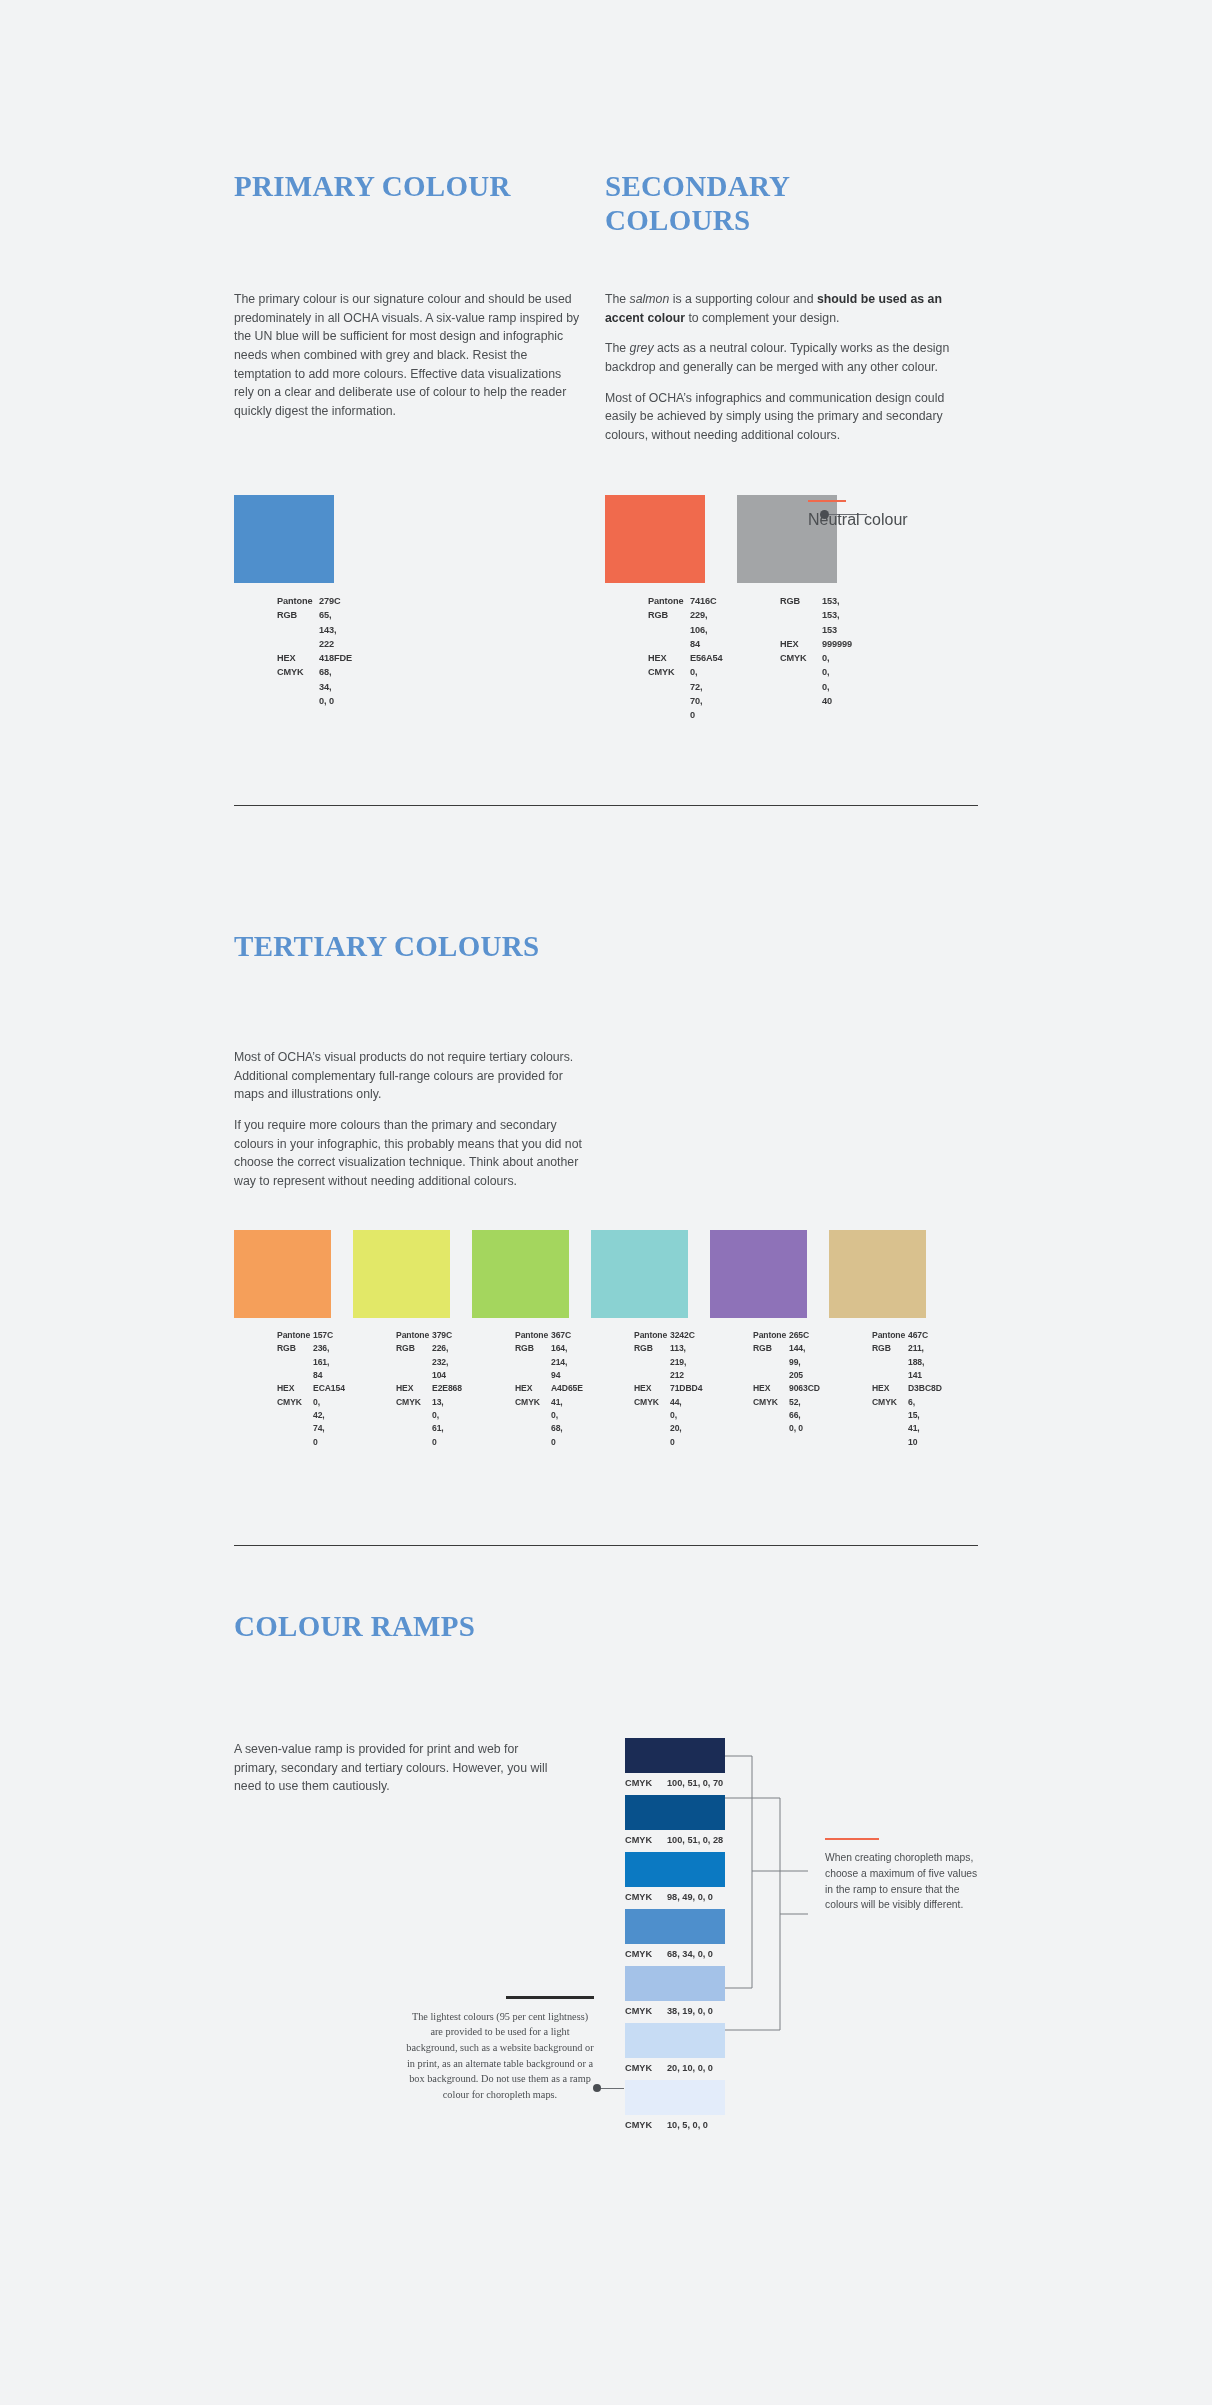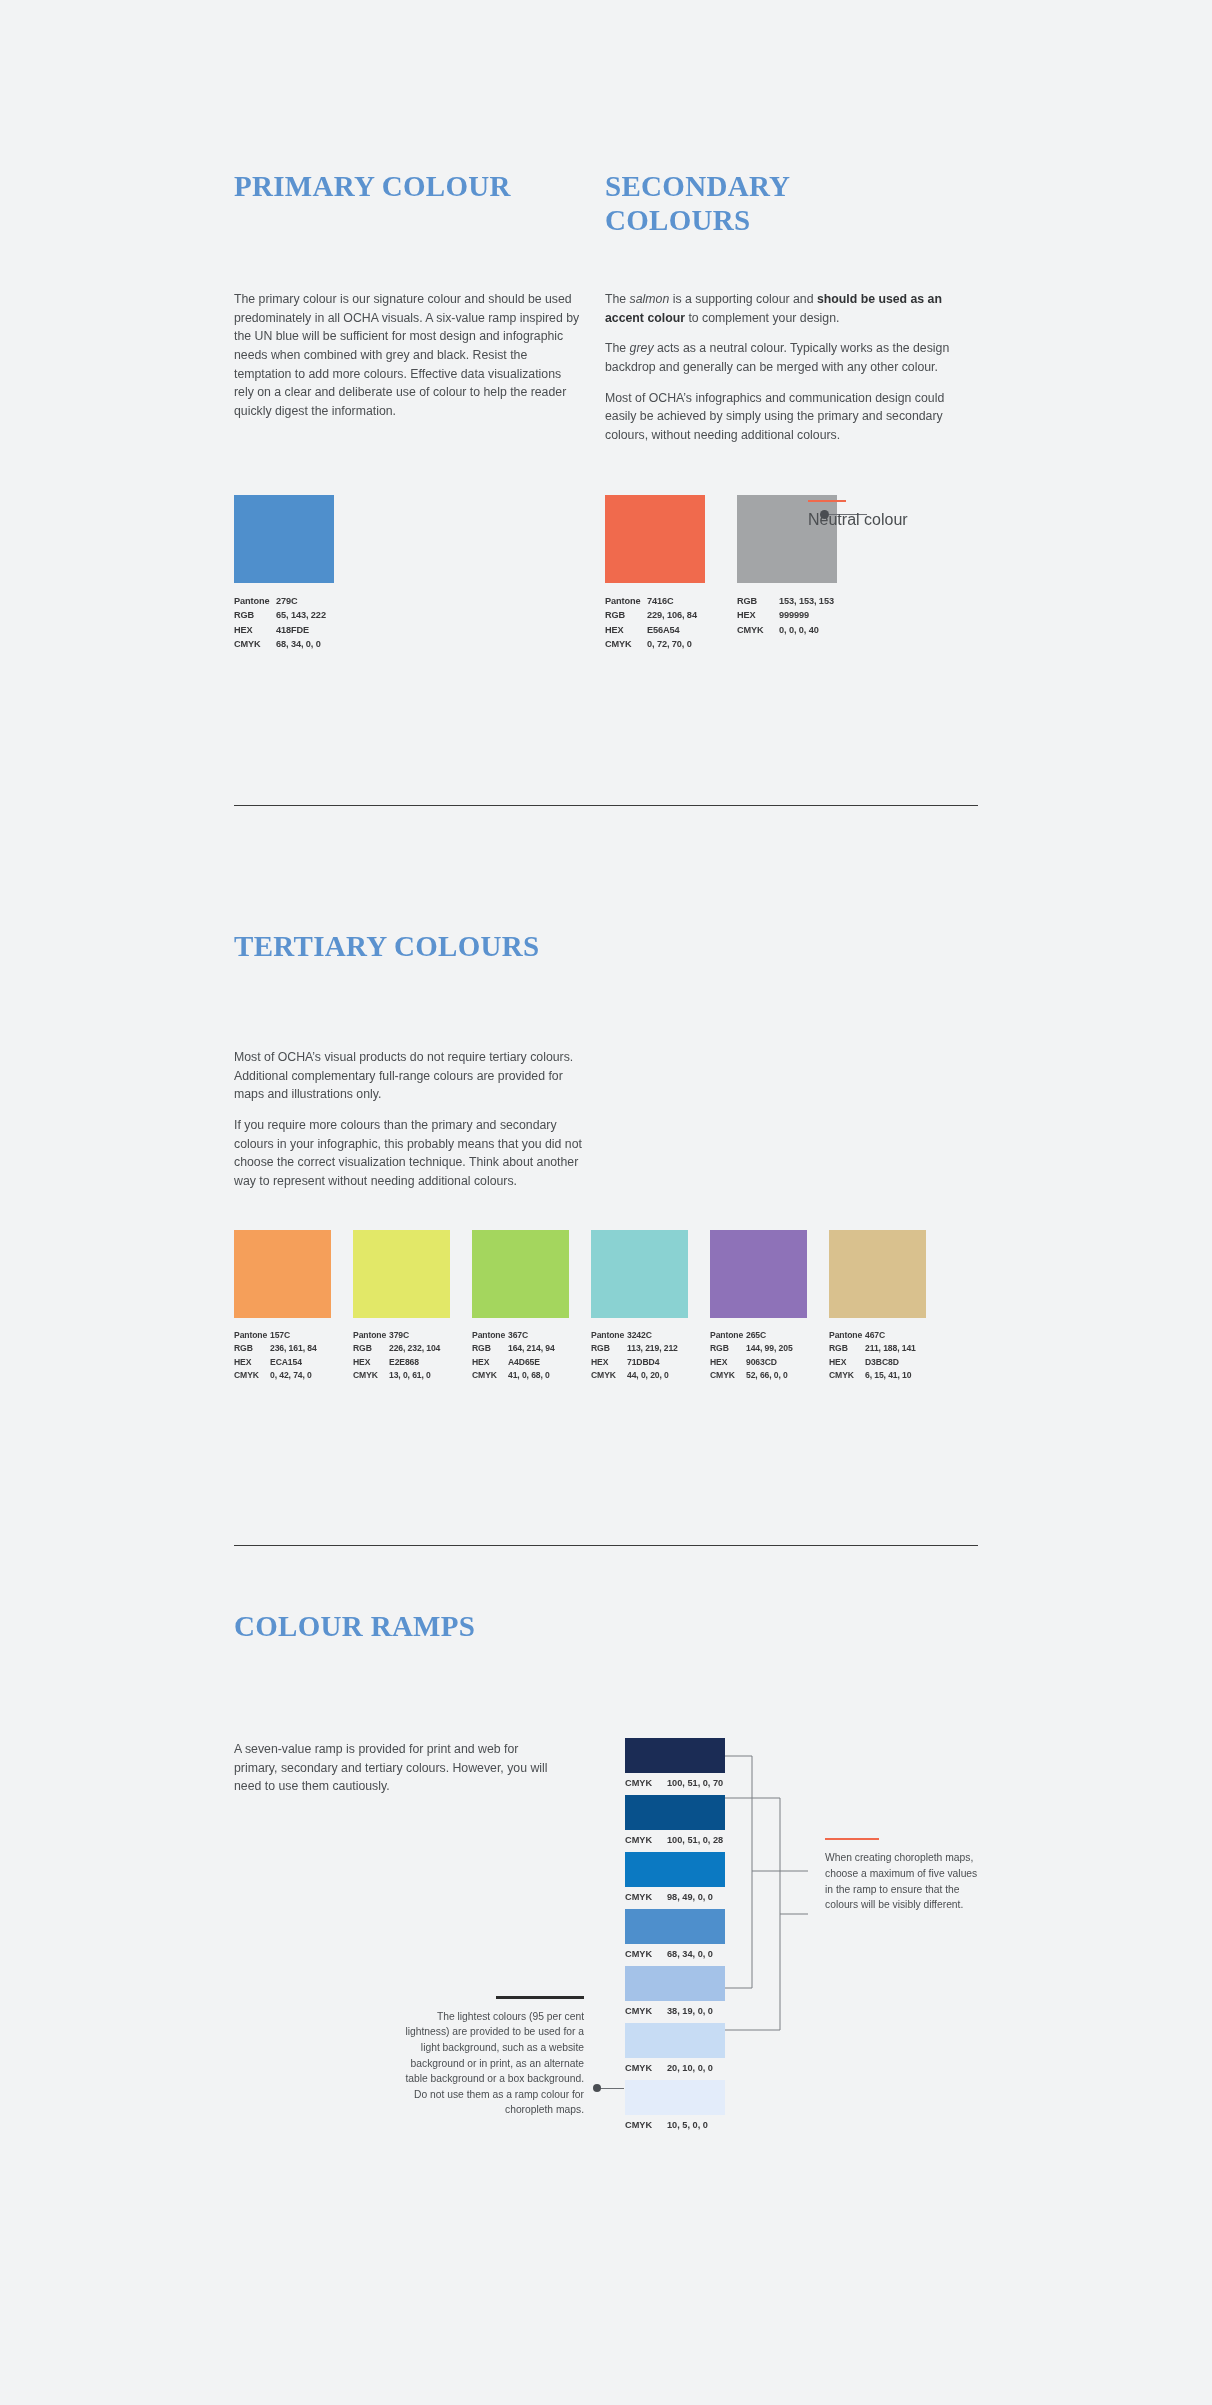--- a/index.html
+++ b/index.html
@@ -32,21 +32,21 @@
 
   .swatch { width: 100%; }
 
   .spec {
     margin-top: 11px;
     font-size: 9.2px;
     line-height: 1.55;
     color: #39393b;
     font-weight: bold;
   }
-  .spec-row { display: flex; }
+  .spec-row { display: flex; margin-left: 43px; }
   .spec-key { width: 42px; flex: none; letter-spacing: -.1px; }
   .spec-val { letter-spacing: -.1px; }
 
   
   .section { position: absolute; left: 0; width: 1212px; }
 
   .divider {
     position: absolute;
     left: 234px;
     width: 744px;
@@ -115,21 +115,21 @@
     font-weight: bold;
     color: #39393b;
     display: flex;
   }
   .ramp-cmyk .k { width: 42px; flex: none; }
 
   .note-right { position: absolute; left: 805px; top: 228px; width: 158px; margin-left: 20px; }
   .note-right .rule { width: 54px; height: 2.4px; background: #f0694c; margin-bottom: 10px; }
   .note-right .txt { font-size: 10.3px; line-height: 1.52; color: #4b4e51; }
 
-  .note-left { position: absolute; left: 396px; top: 386px; width: 188px; text-align: right; }
+  .note-left { position: absolute; left: 406px; top: 386px; width: 188px; text-align: center; font-family: Liberation Serif, serif; }
   .note-left .rule { width: 88px; height: 2.6px; background: #2b2b2b; margin-left: auto; margin-bottom: 10px; }
   .note-left .txt { font-size: 10.3px; line-height: 1.52; color: #4b4e51; }
   .note-left-dot {
     position: absolute; left: 593px; top: 474px;
     width: 8px; height: 8px; border-radius: 50%; background: #4a4d52;
   }
   .note-left-line {
     position: absolute; left: 600px; top: 478px; width: 24px;
     height: 0; border-top: 1px solid #6b6e73;
   }

